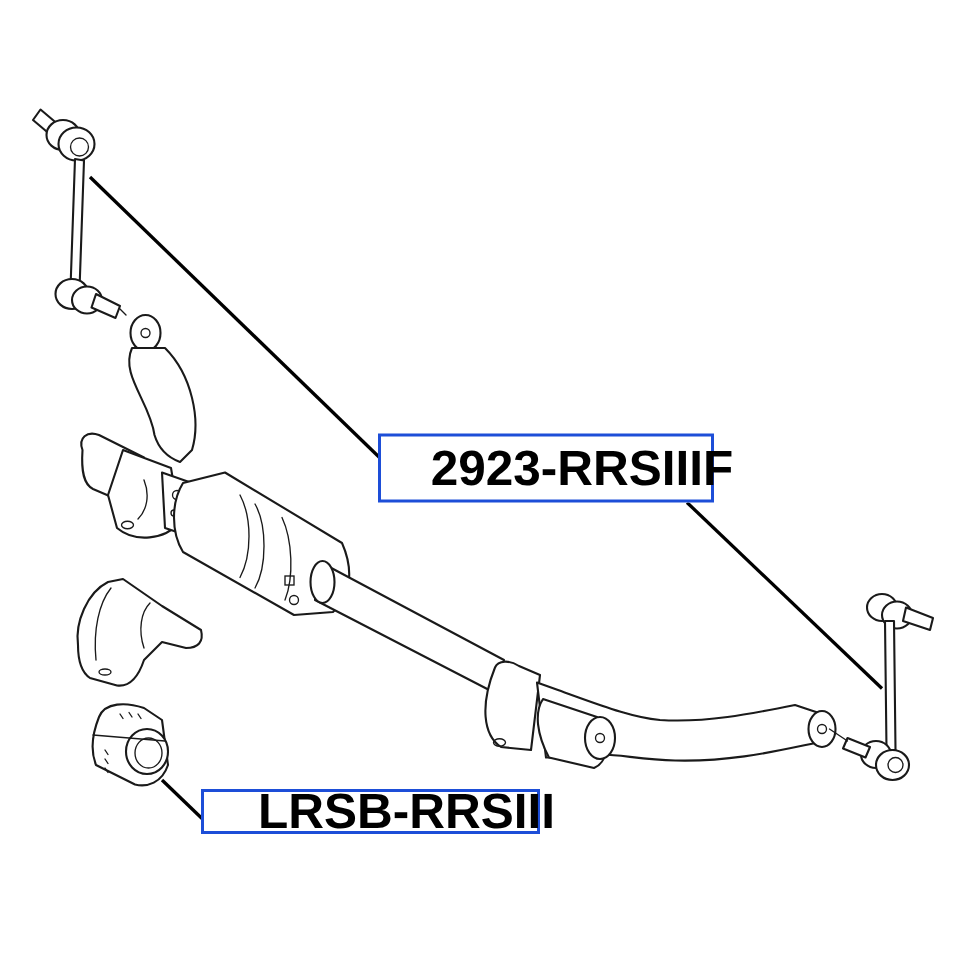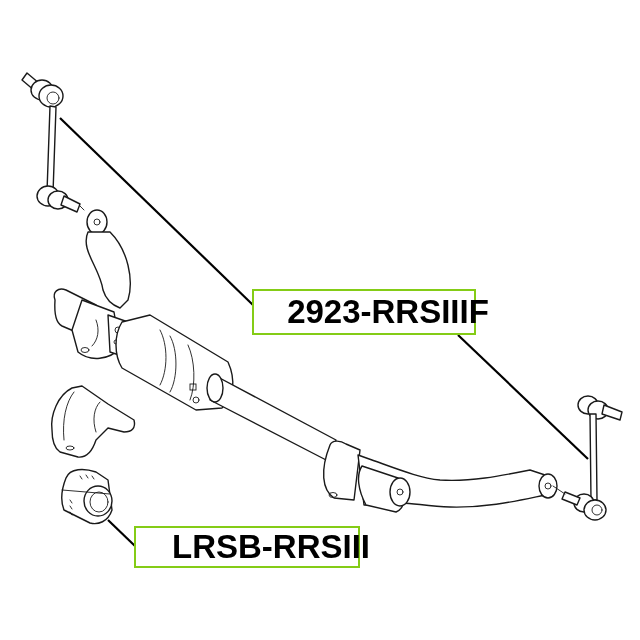--- a/index.html
+++ b/index.html
@@ -10,35 +10,35 @@
       overflow: hidden;
       font-family: "Liberation Sans", sans-serif;
     }
     svg.drawing { position: absolute; left: 0; top: 0; width: 640px; height: 640px; }
     .part { fill: #ffffff; stroke: #1a1a1a; stroke-width: 1.4; stroke-linejoin: round; stroke-linecap: round; }
     .thin { fill: none; stroke: #1a1a1a; stroke-width: 0.9; stroke-linecap: round; }
     .leader { fill: none; stroke: #000000; stroke-width: 2.2; }
     .callout {
       position: absolute;
       box-sizing: border-box;
-      border: 2px solid #84cc16;
+      border: 2px solid #1d4ed8;
       background: #ffffff;
       color: #000000;
       font-weight: bold;
       display: flex; align-items: center; justify-content: center;
       white-space: nowrap;
       letter-spacing: 0px;
       padding-left: 48px;
     }
     #callout-link {
       left: 252px; top: 289px; width: 224px; height: 46px;
       font-size: 33px;
     }
     #callout-bushing {
-      left: 134px; top: 526px; width: 226px; height: 42px;
+      left: 134px; top: 526px; width: 226px; height: 30px;
       font-size: 33px;
     }
   </style>
 </head>
 <body>
 
 <div id="canvas">
   <svg class="drawing" viewBox="0 0 640 640" xmlns="http://www.w3.org/2000/svg">
 
     <g>

